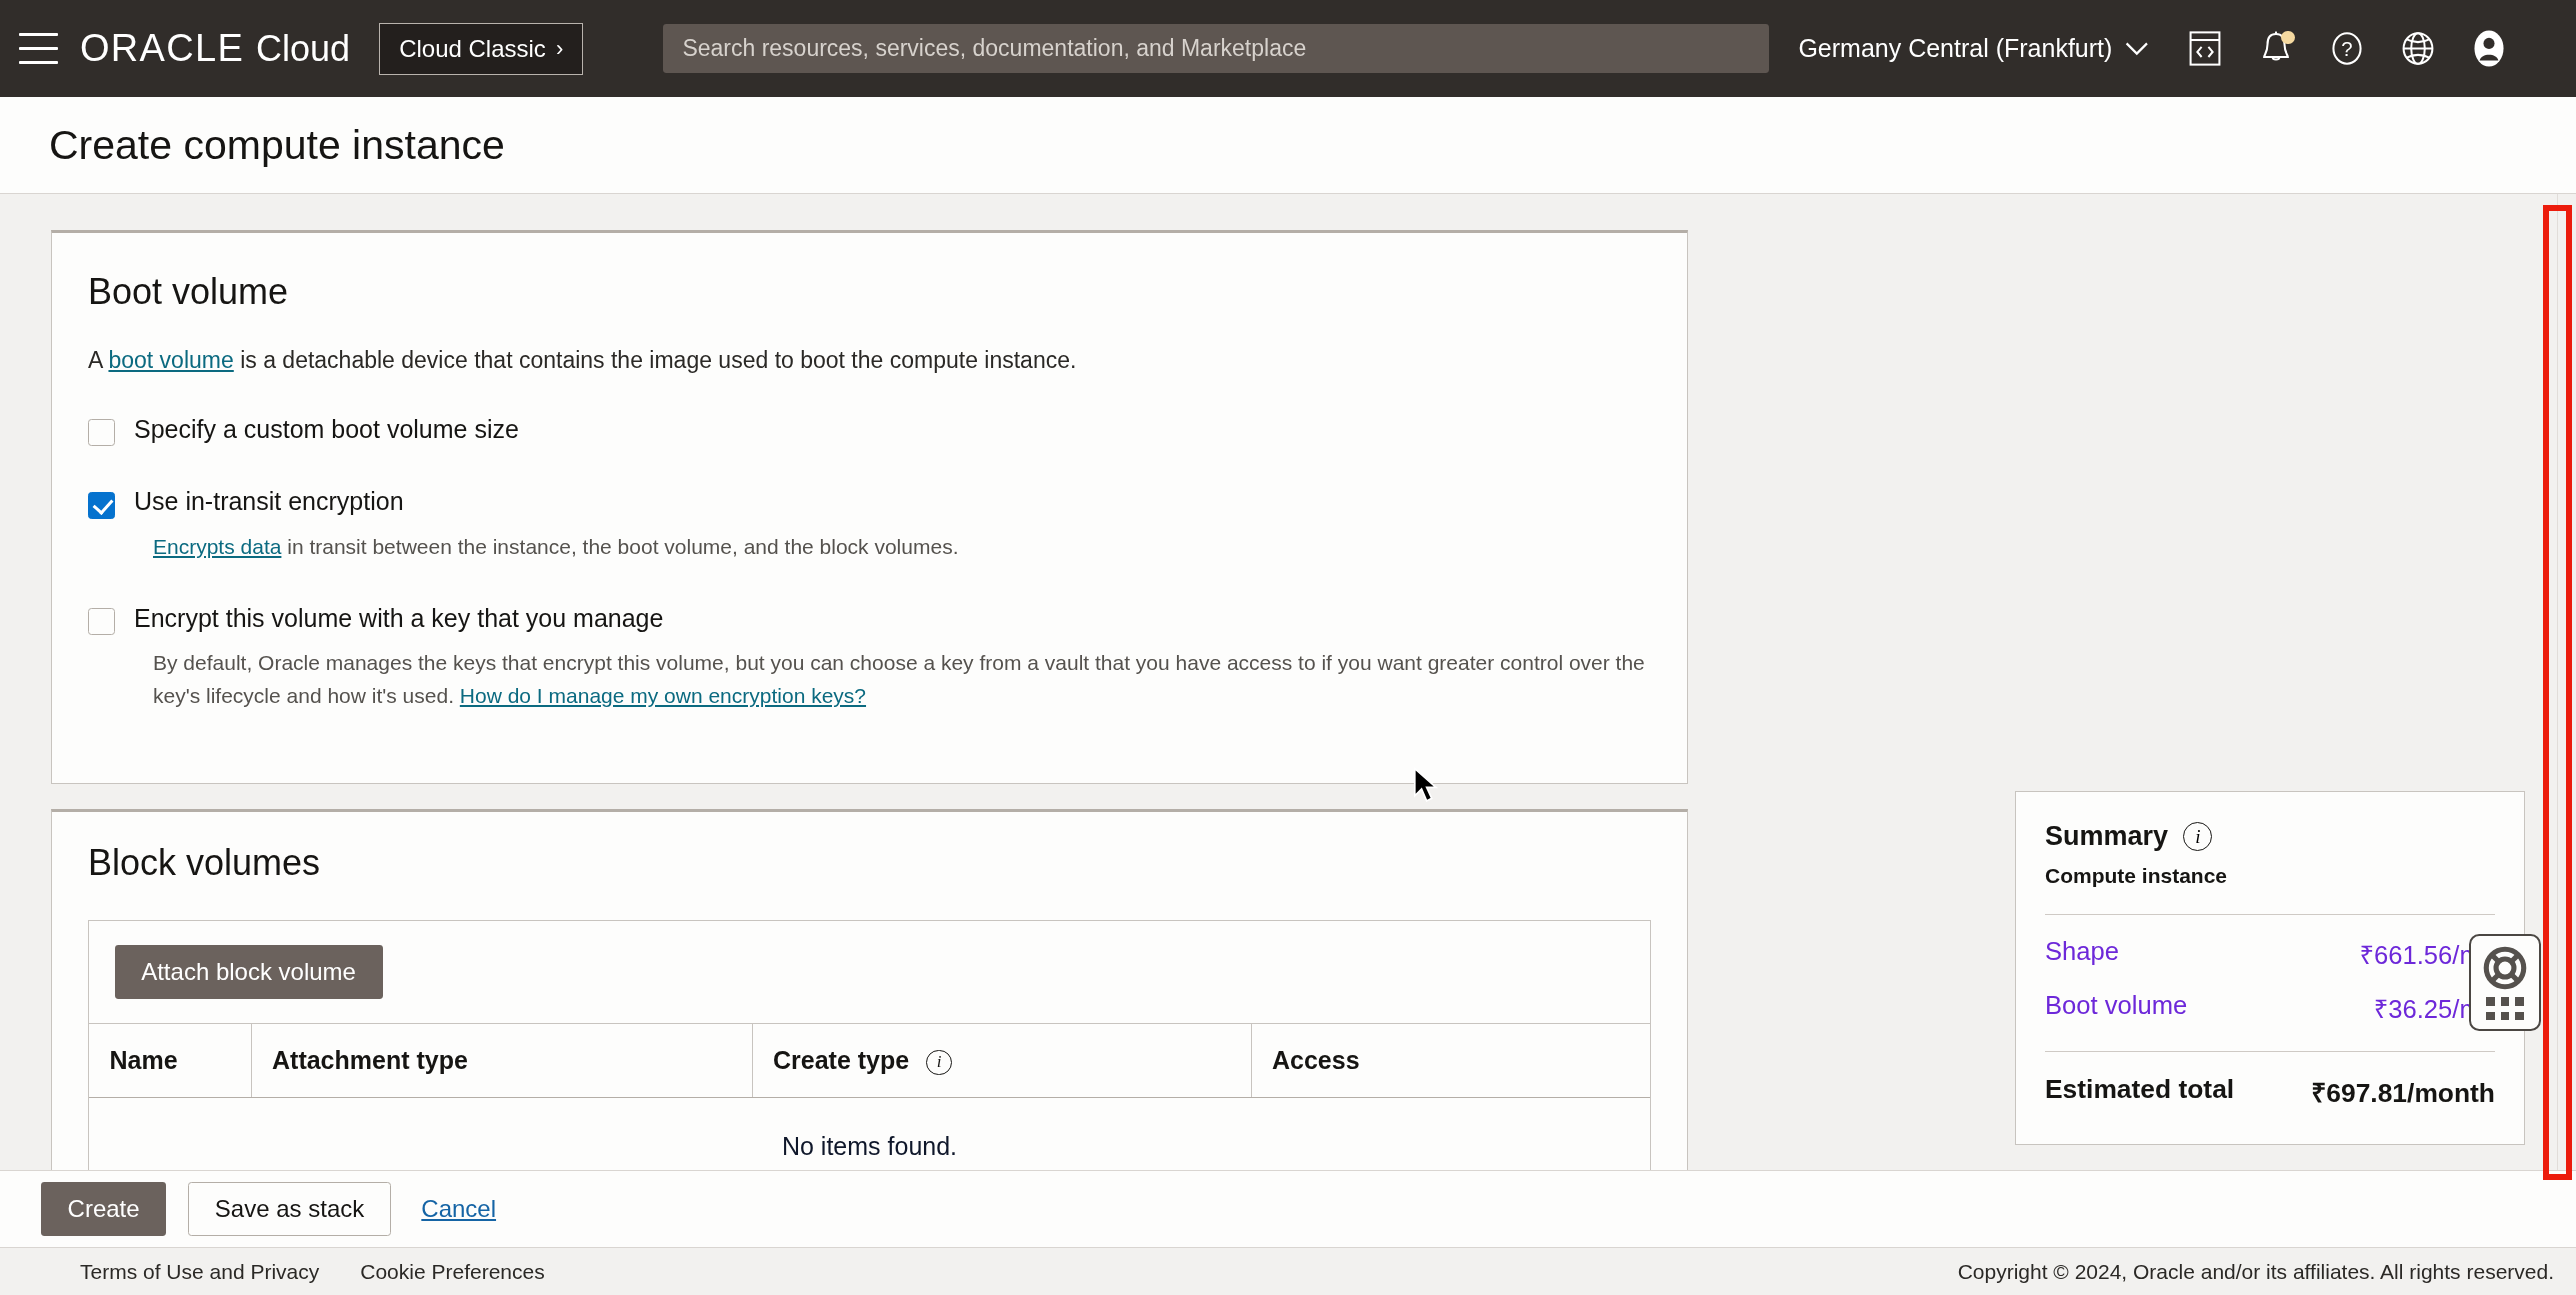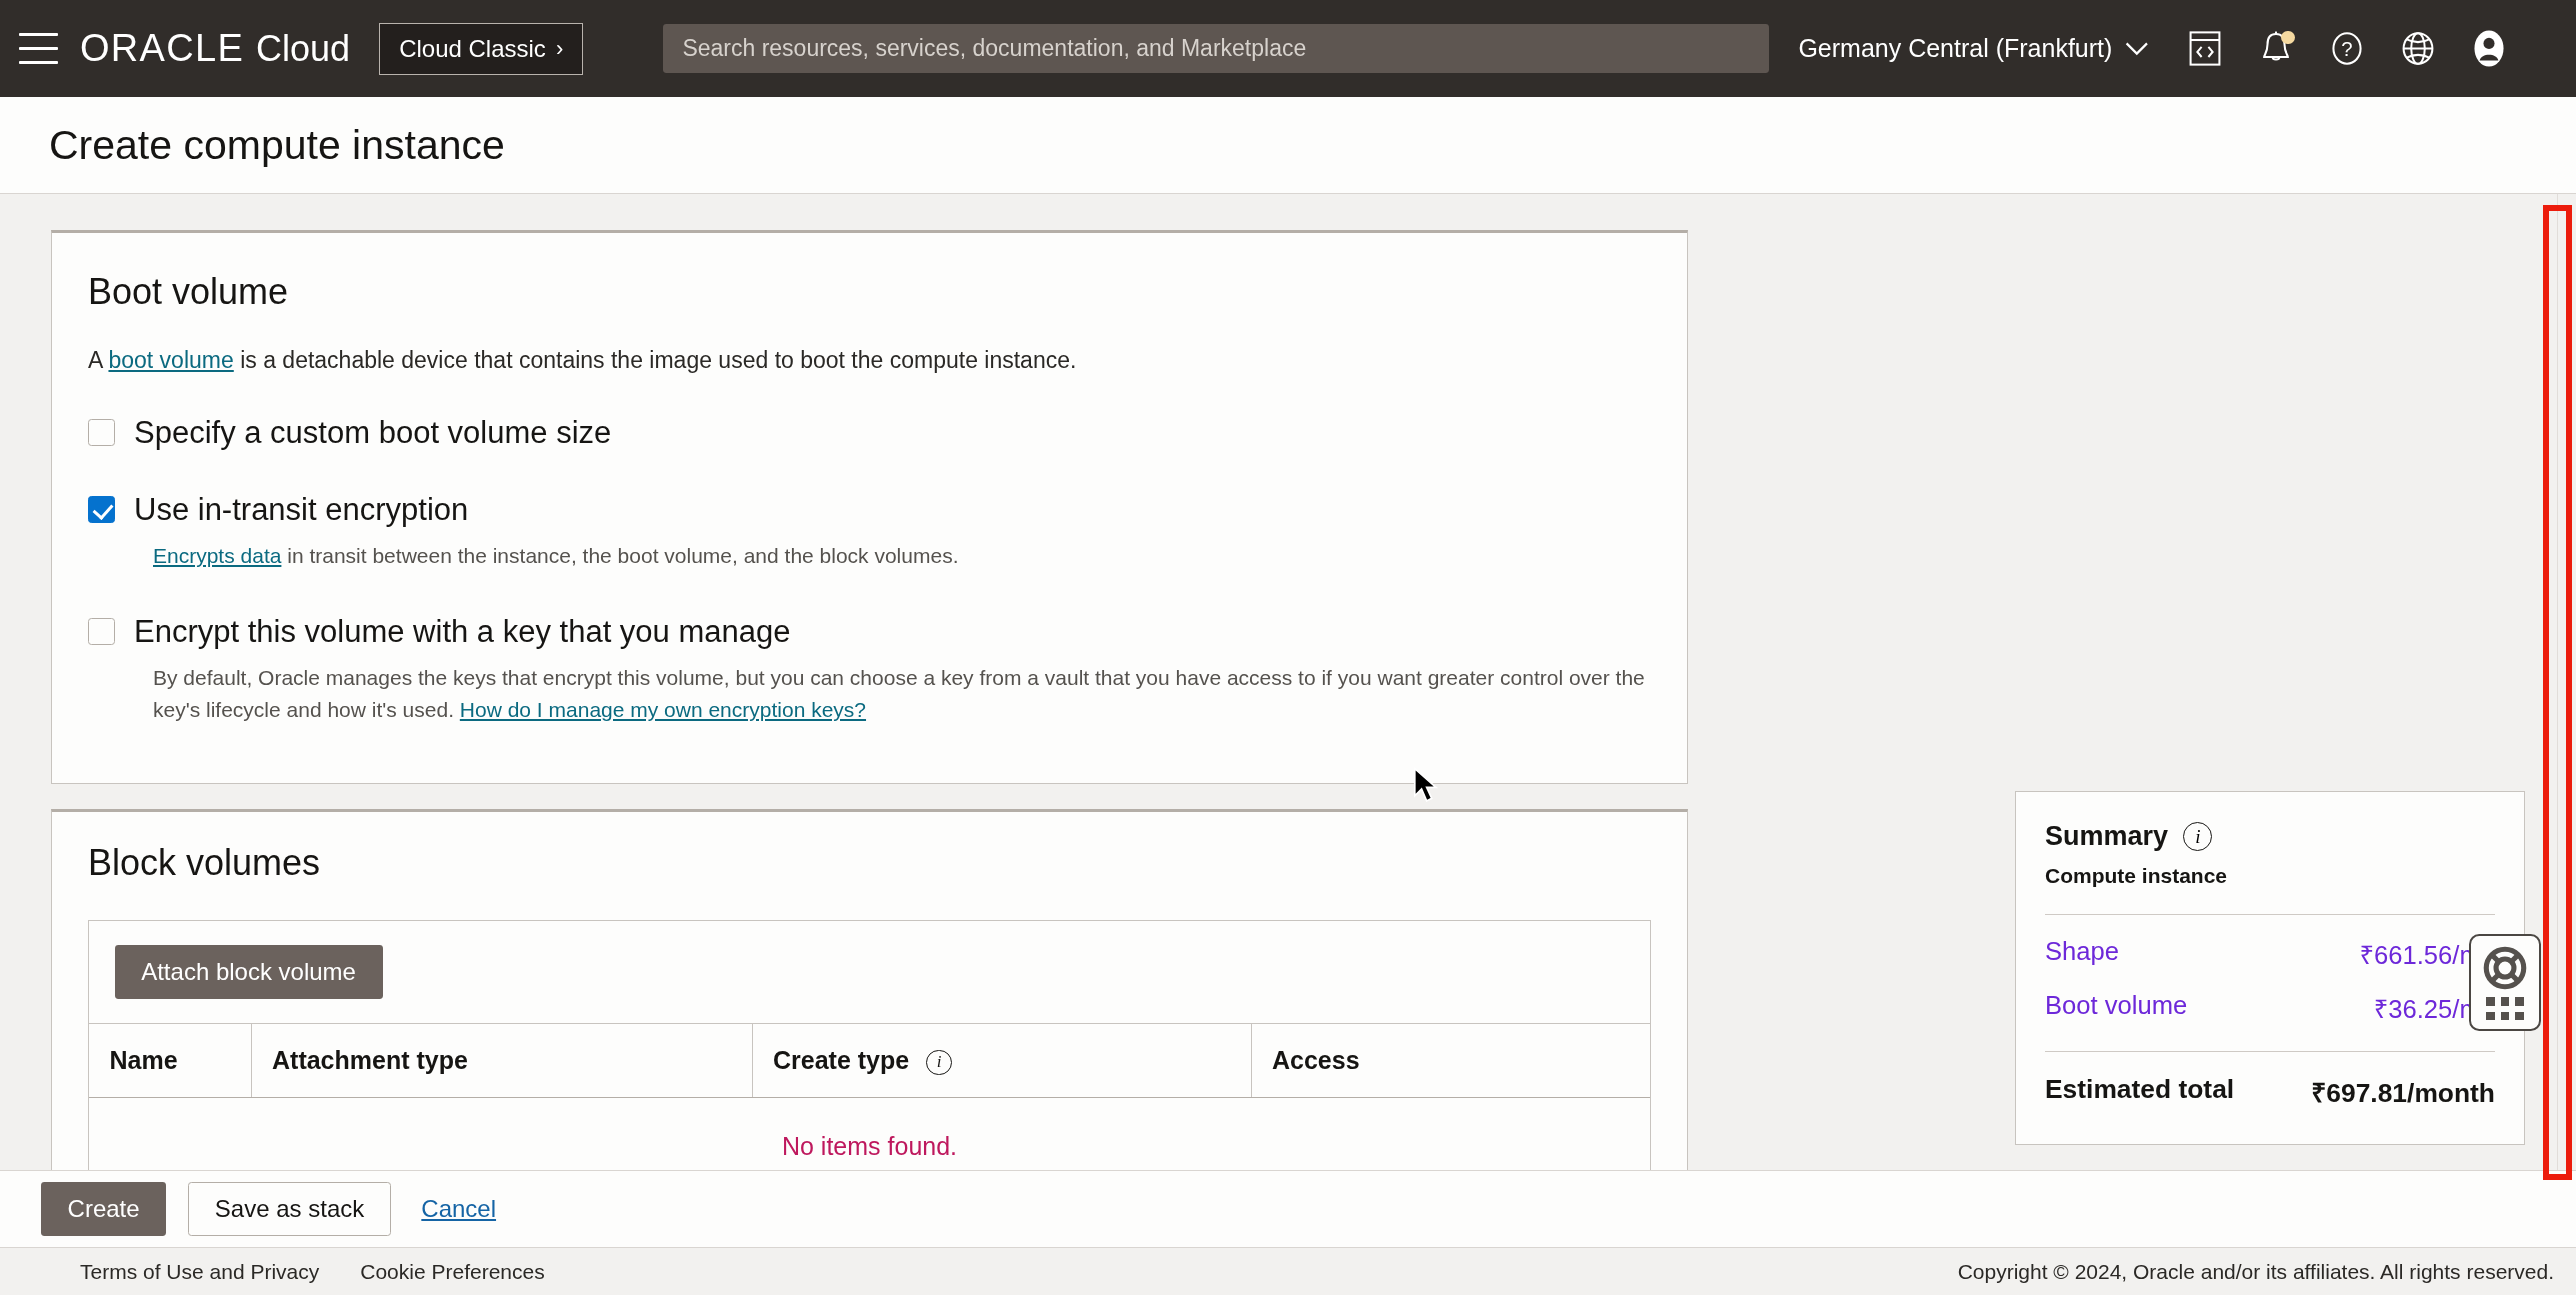--- a/index.html
+++ b/index.html
@@ -112,21 +112,21 @@
   .cb.checked {
     background: #0572ce; border-color: #0572ce;
     position: relative;
   }
   .cb.checked::after {
     content: ""; position: absolute;
     left: 7.7px; top: 2.6px; width: 8.5px; height: 15.3px;
     border: solid #fff; border-width: 0 3.4px 3.4px 0;
     transform: rotate(42deg);
   }
-  .cb-label { margin-left: 19px; font-size: 31px; color: #161513; }
+  .cb-label { margin-left: 19px; font-size: 25px; color: #161513; }
   .cb-help {
     margin-left: 65px; margin-top: 12px;
     font-size: 21px; color: #55524e; line-height: 1.55;
     max-width: 1526px;
   }
 
   #block-card {
     position: absolute; left: 51px; top: 615px;
     width: 1637px; height: 367px;
     padding: 30px 36px 0 36px;
@@ -147,21 +147,21 @@
   .btn-secondary { background: #fdfdfc; color: #161513; border: 0.9px solid #b4aea7; }
   table.vols { width: 100%; border-collapse: collapse; }
   table.vols th {
     text-align: left; font-size: 25px; color: #161513; font-weight: bold;
     padding: 22px 20.5px; border-top: 0.9px solid #c8c4bf;
     border-right: 0.9px solid #c8c4bf; border-bottom: 1.7px solid #b4aea7;
     white-space: nowrap;
   }
   table.vols th:last-child { border-right: none; }
   table.vols td.empty {
-    text-align: center; font-size: 25px; color: #be185d;
+    text-align: center; font-size: 25px; color: #0f172a;
     padding: 34px 0; border-bottom: 0.9px solid #c8c4bf;
   }
   .info-i {
     display: inline-flex; align-items: center; justify-content: center;
     width: 25.6px; height: 25.6px; border: 1.7px solid #161513;
     border-radius: 50%; font-size: 17px; font-style: italic;
     font-family: "Liberation Serif", serif; font-weight: normal;
     margin-left: 10.2px; vertical-align: 1.7px; cursor: pointer;
   }
 

